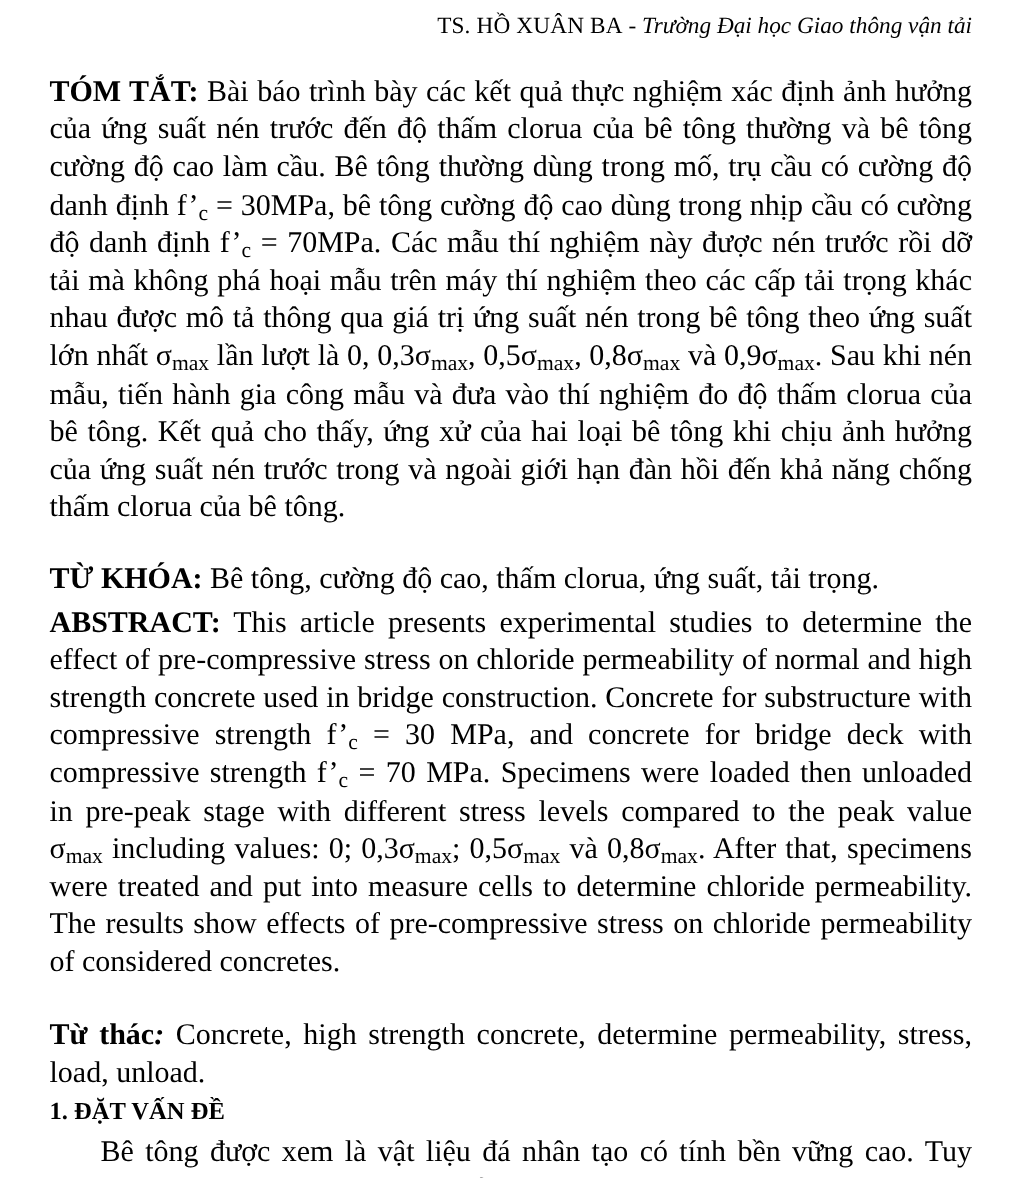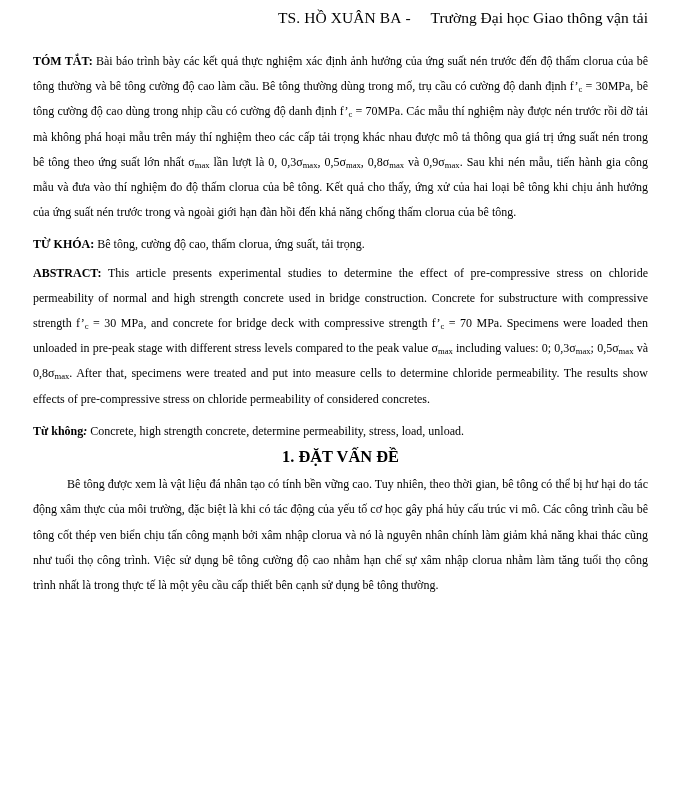--- a/index.html
+++ b/index.html
@@ -31,81 +31,81 @@
     margin: 0 0 20px 0;
   }
   .running-header .author {
     font-weight: normal;
     letter-spacing: 0.1px;
   }
   .running-header .sep {
     font-weight: normal;
   }
   .running-header .affil {
-    margin-left: 16px;
+    font-style: italic;
   }
 
   
   .para {
-    font-size: 12px;
+    font-size: 20px;
     line-height: 25.2px;
     text-align: justify;
     text-justify: inter-word;
     margin: 0;
     hyphens: none;
   }
   .para.indent {
     text-indent: 34px;
   }
   .lead {
     font-weight: bold;
   }
   .lead-italic-colon {
     font-weight: bold;
     font-style: italic;
   }
   .block-gap {
-    margin-top: 7px;
+    margin-top: 23px;
   }
   .block-gap-sm {
     margin-top: 3px;
   }
 
   
   sub {
     font-size: 0.72em;
     line-height: 0;
     vertical-align: -0.25em;
   }
   .fc {
     white-space: nowrap;
   }
 
   .heading {
     font-size: 16.4px;
     font-weight: bold;
     line-height: 25.2px;
     margin: 0;
-    text-align: center;
+    text-align: left;
   }
 </style>
 </head>
 <body>
 
 <div class="page">
 
   <div class="running-header">
     <span class="author">TS. HỒ XUÂN BA</span><span class="sep"> - </span><span class="affil">Trường Đại học Giao thông vận tải</span>
   </div>
 
   <p class="para"><span class="lead">TÓM TẮT:</span><span> Bài báo trình bày các kết quả thực nghiệm xác định ảnh hưởng của ứng suất nén trước đến độ thấm clorua của bê tông thường và bê tông cường độ cao làm cầu. Bê tông thường dùng trong mố, trụ cầu có cường độ danh định f</span><span class="fc">’<sub>c</sub></span><span> = 30MPa, bê tông cường độ cao dùng trong nhịp cầu có cường độ danh định f</span><span class="fc">’<sub>c</sub></span><span> = 70MPa. Các mẫu thí nghiệm này được nén trước rồi dỡ tải mà không phá hoại mẫu trên máy thí nghiệm theo các cấp tải trọng khác nhau được mô tả thông qua giá trị ứng suất nén trong bê tông theo ứng suất lớn nhất σ</span><sub>max</sub><span> lần lượt là 0, 0,3σ</span><sub>max</sub><span>, 0,5σ</span><sub>max</sub><span>, 0,8σ</span><sub>max</sub><span> và 0,9σ</span><sub>max</sub><span>. Sau khi nén mẫu, tiến hành gia công mẫu và đưa vào thí nghiệm đo độ thấm clorua của bê tông. Kết quả cho thấy, ứng xử của hai loại bê tông khi chịu ảnh hưởng của ứng suất nén trước trong và ngoài giới hạn đàn hồi đến khả năng chống thấm clorua của bê tông.</span></p>
 
   <p class="para block-gap"><span class="lead">TỪ KHÓA:</span><span> Bê tông, cường độ cao, thấm clorua, ứng suất, tải trọng.</span></p>
 
   <p class="para block-gap-sm"><span class="lead">ABSTRACT:</span><span> This article presents experimental studies to determine the effect of pre-compressive stress on chloride permeability of normal and high strength concrete used in bridge construction. Concrete for substructure with compressive strength f</span><span class="fc">’<sub>c</sub></span><span> = 30 MPa, and concrete for bridge deck with compressive strength f</span><span class="fc">’<sub>c</sub></span><span> = 70 MPa. Specimens were loaded then unloaded in pre-peak stage with different stress levels compared to the peak value σ</span><sub>max</sub><span> including values: 0; 0,3σ</span><sub>max</sub><span>; 0,5σ</span><sub>max</sub><span> và  0,8σ</span><sub>max</sub><span>. After that, specimens were treated and put into measure cells to determine chloride permeability. The results show effects of pre-compressive stress on chloride permeability of considered concretes.</span></p>
 
-  <p class="para block-gap"><span class="lead">Từ không</span><span class="lead-italic-colon">:</span><span> Concrete, high strength concrete, determine permeability, stress, load, unload.</span></p>
+  <p class="para block-gap"><span class="lead">Từ thác</span><span class="lead-italic-colon">:</span><span> Concrete, high strength concrete, determine permeability, stress, load, unload.</span></p>
 
   <p class="heading block-gap-sm">1. ĐẶT VẤN ĐỀ</p>
 
   <p class="para indent block-gap-sm">Bê tông được xem là vật liệu đá nhân tạo có tính bền vững cao. Tuy nhiên, theo thời gian, bê tông có thể bị hư hại do tác động xâm thực của môi trường, đặc biệt là khi có tác động của yếu tố cơ học gây phá hủy cấu trúc vi mô. Các công trình cầu bê tông cốt thép ven biển chịu tấn công mạnh bởi xâm nhập clorua và nó là nguyên nhân chính làm giảm khả năng khai thác cũng như tuổi thọ công trình. Việc sử dụng bê tông cường độ cao nhằm hạn chế sự xâm nhập clorua nhằm làm tăng tuổi thọ công trình nhất là trong thực tế là một yêu cầu cấp thiết bên cạnh sử dụng bê tông thường.</p>
 
 </div>
 
 </body></html>

